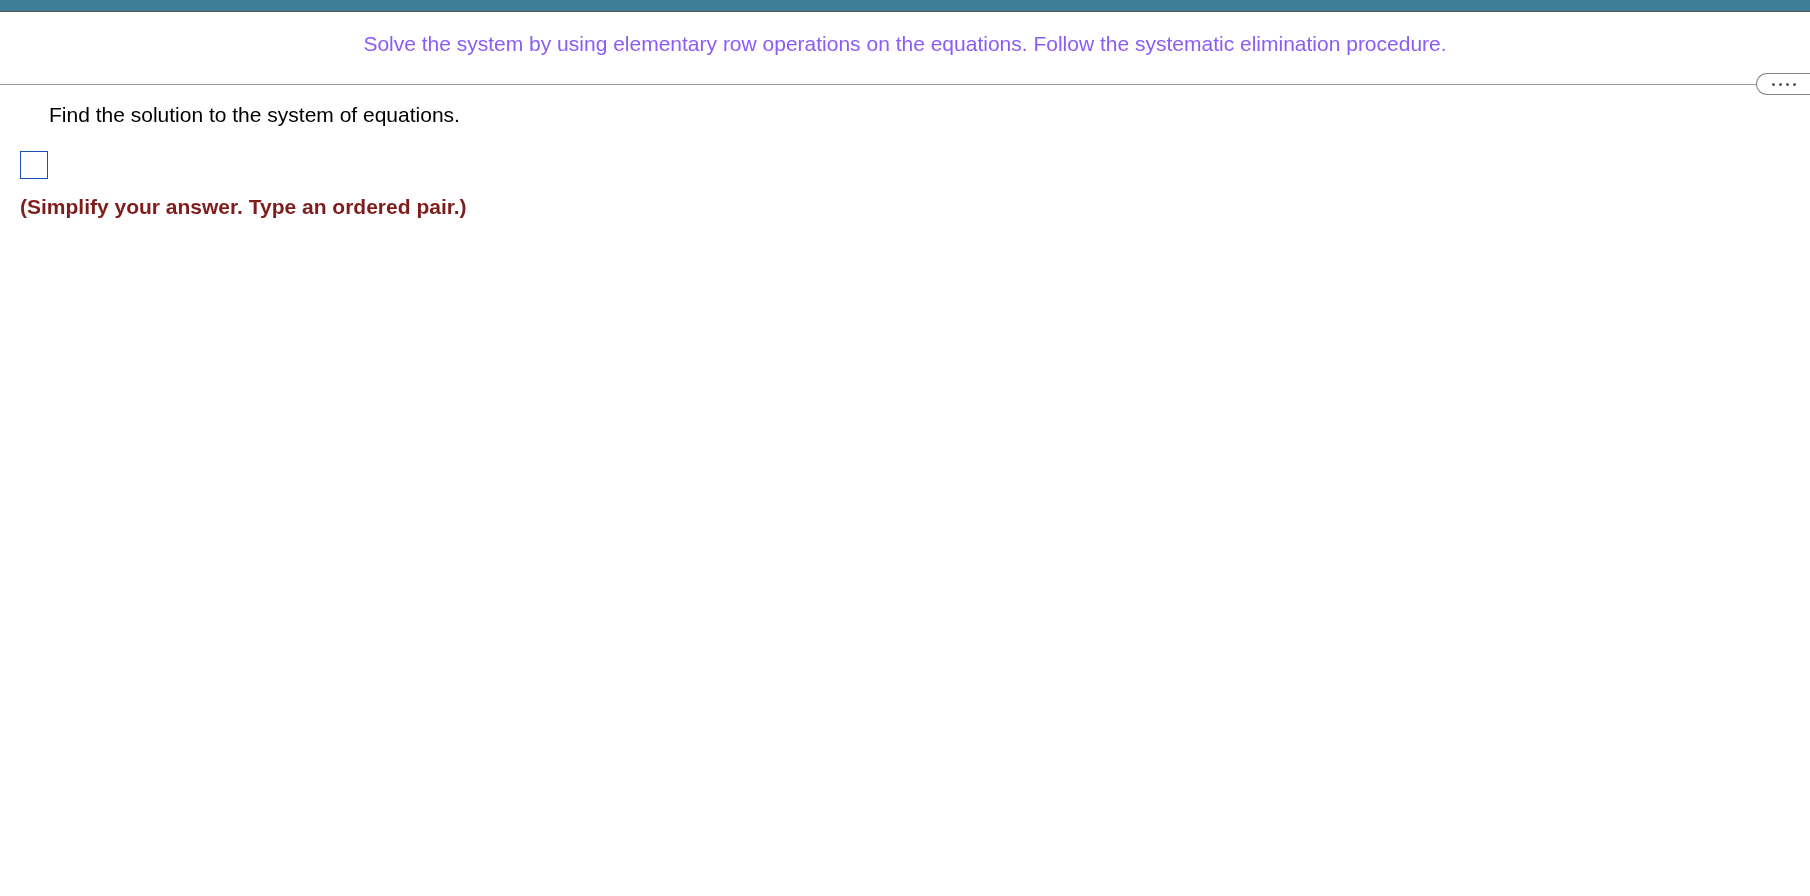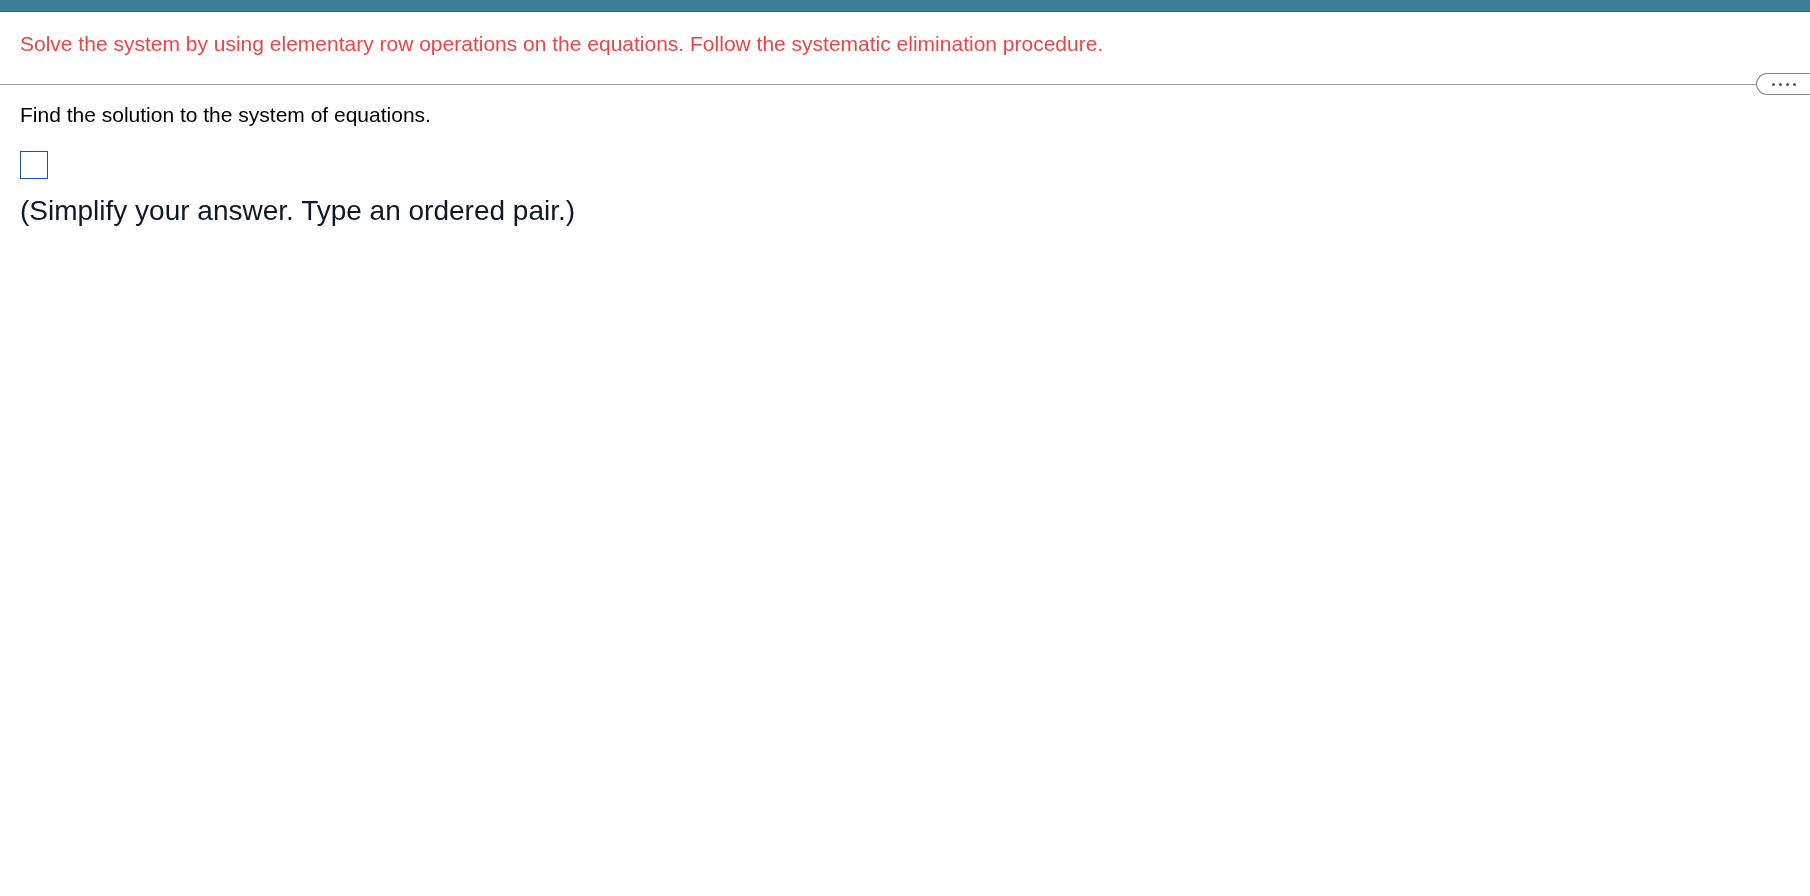--- a/index.html
+++ b/index.html
@@ -20,22 +20,23 @@
       width: 100%;
       height: 12px;
       background: #3e7e96;
       border-bottom: 1px solid #555;
     }
     .content {
       padding: 20px 20px 0 20px;
     }
     .question-text {
       font-size: 21px;
-      color: #ef4444;
+      color: #8b5cf6;
       margin-bottom: 28px;
+      text-align: center;
     }
     .equations {
       margin-left: 40px;
       margin-bottom: 20px;
     }
     .equation {
       font-size: 21px;
       color: #000;
       line-height: 2.2;
       letter-spacing: 0.5px;
@@ -78,35 +79,37 @@
     .dot {
       width: 3px;
       height: 3px;
       background: #555;
       border-radius: 50%;
     }
     .prompt {
       font-size: 21px;
       color: #000;
       margin-bottom: 24px;
+      margin-left: 29px;
     }
     .answer-box {
       width: 28px;
       height: 28px;
       border: 1px solid #1a4fb3;
       display: inline-block;
       margin-bottom: 16px;
       background: #fff;
       font-size: 16px;
       text-align: center;
       line-height: 26px;
     }
     .hint {
-      font-size: 28px;
-      color: #0f172a;
+      font-size: 21px;
+      color: #7f1d1d;
+      font-weight: bold;
     }
   </style>
 </head>
 <body>
 
 <div class="top-bar"></div>
 
 <div class="content">
   <div class="question-text">Solve the system by using elementary row operations on the equations. Follow the systematic elimination procedure.</div>
 

